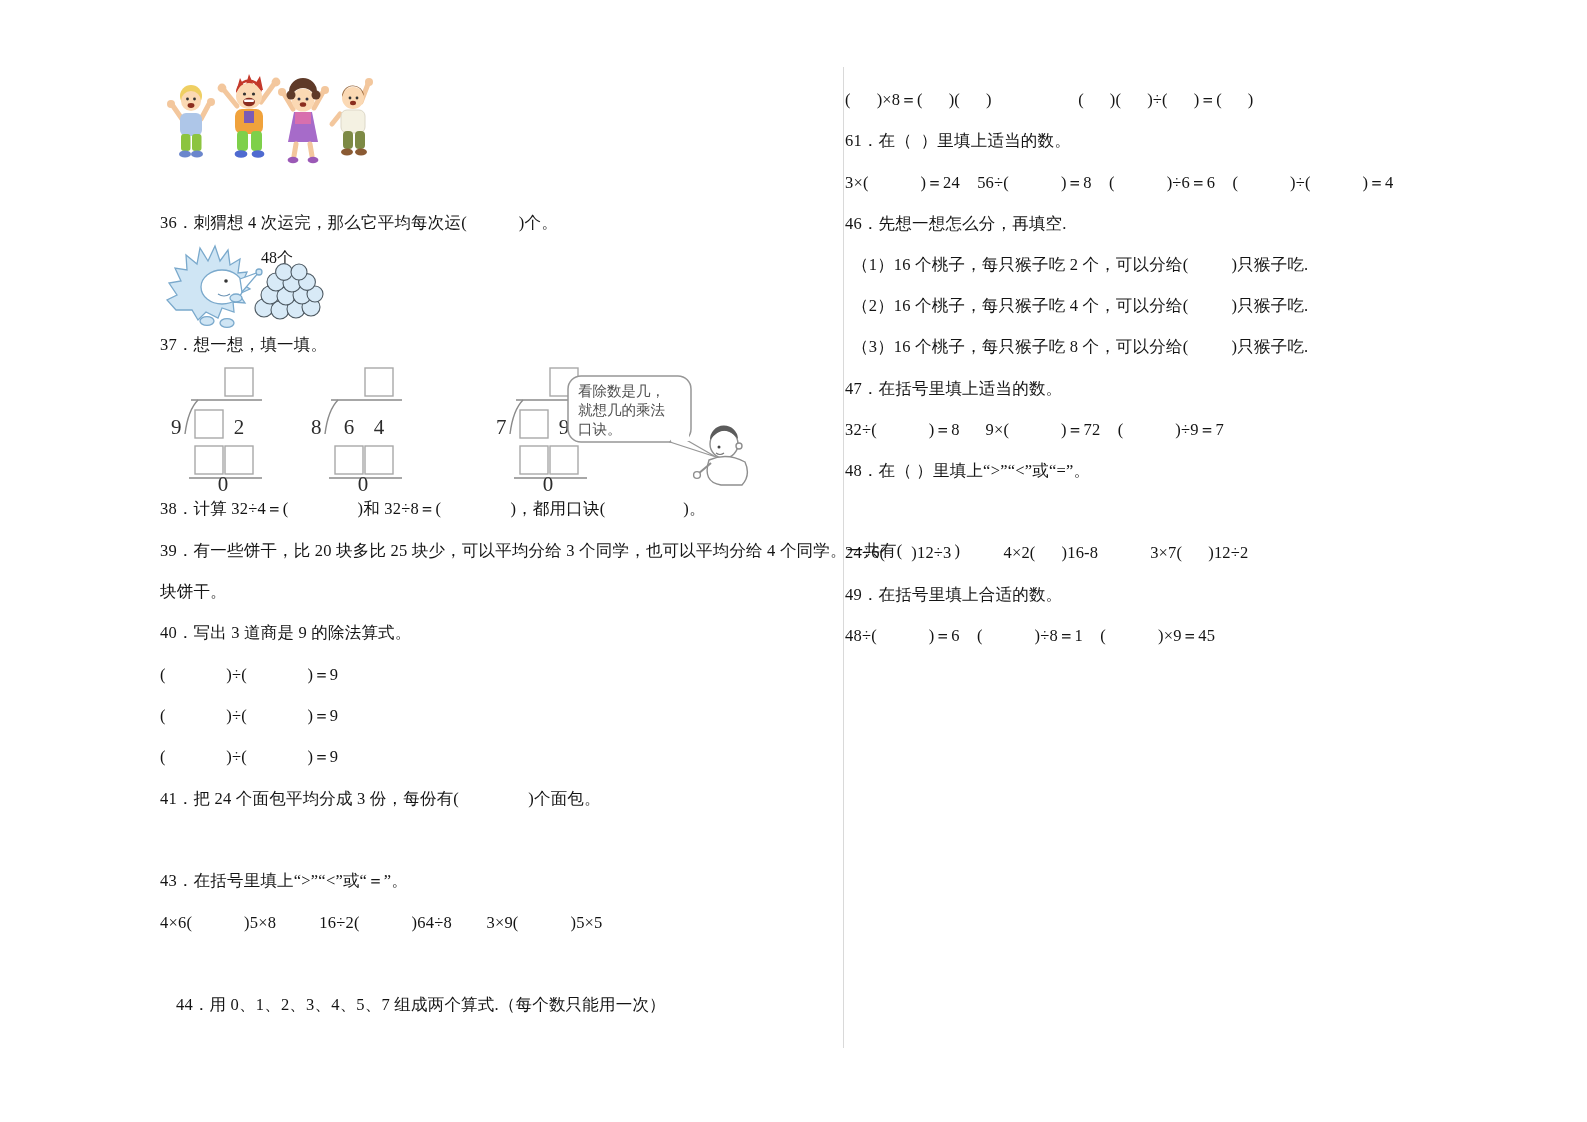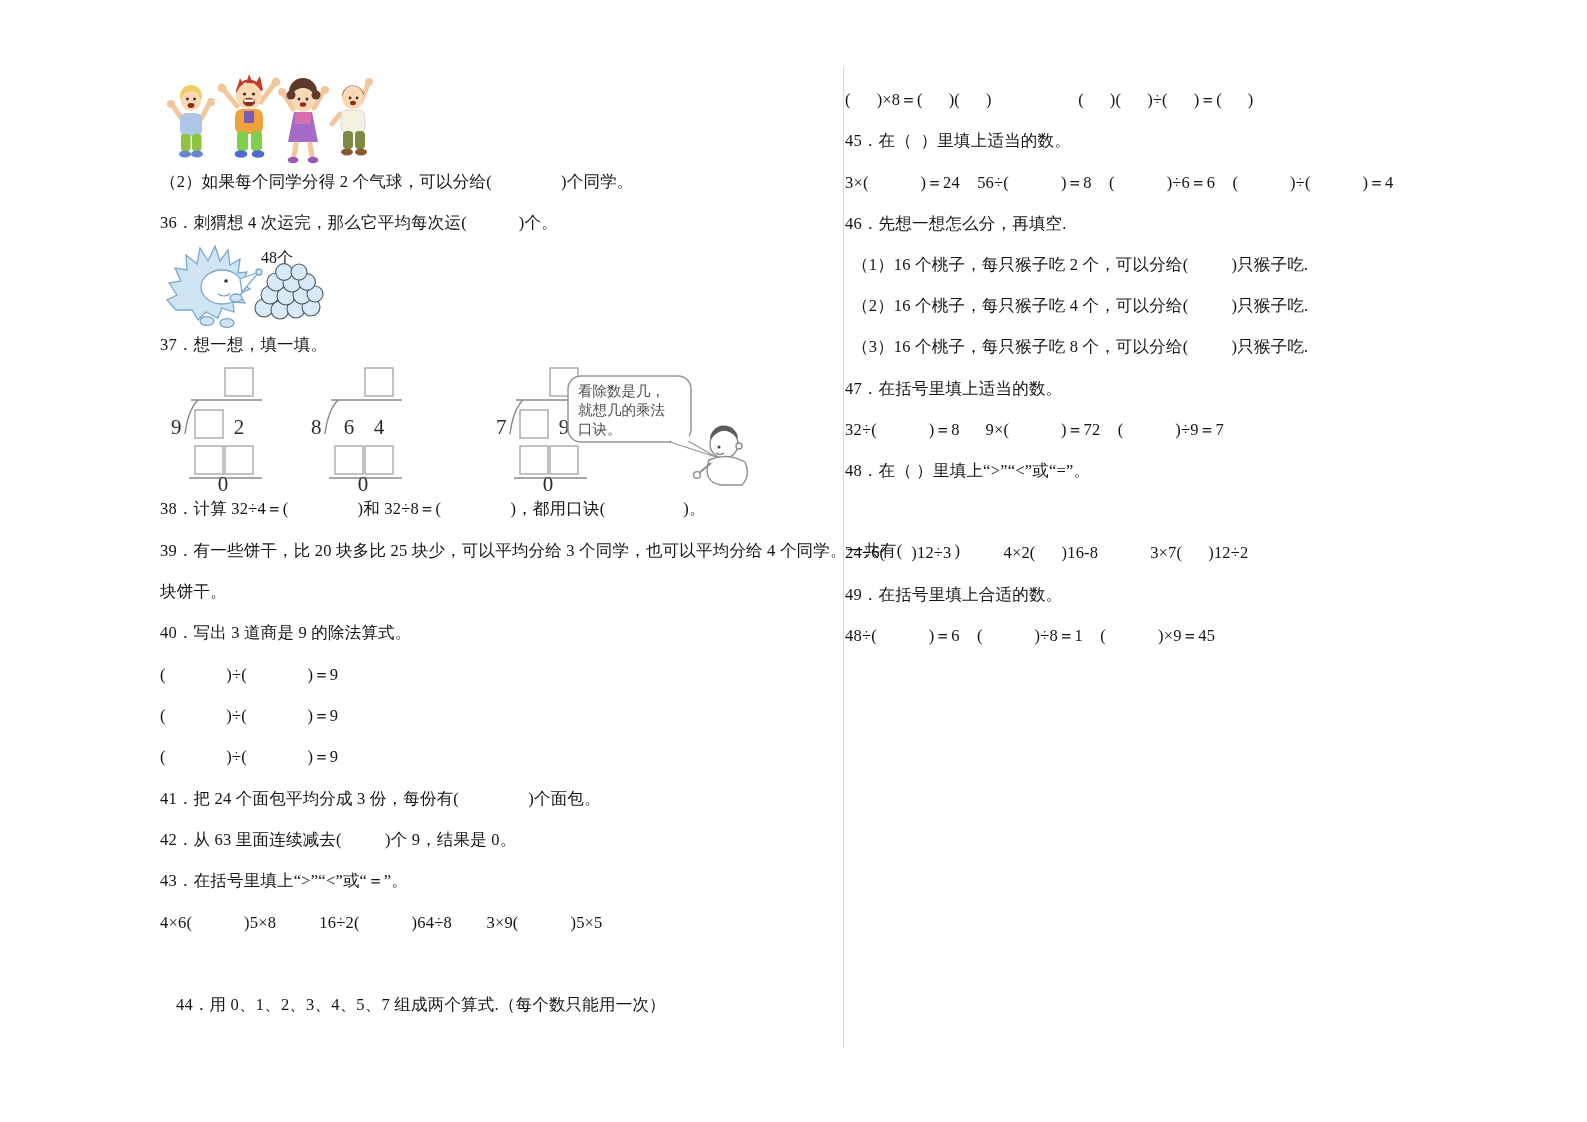--- a/index.html
+++ b/index.html
@@ -104,21 +104,20 @@
         <circle cx="197" cy="36" r="1.4" fill="#333"></circle>
       <ellipse cx="193" cy="41" rx="3" ry="2.2" fill="#8b2d1f"></ellipse>
       <rect x="181" y="48" width="24" height="23" rx="6" fill="#f4f1e2" stroke="#ddd8c8"></rect>
       <rect x="183" y="69" width="10" height="18" rx="4" fill="#7d8a45"></rect>
       <rect x="195" y="69" width="10" height="18" rx="4" fill="#7d8a45"></rect>
       <ellipse cx="187" cy="90" rx="6" ry="3.5" fill="#8a5a33"></ellipse>
       <ellipse cx="201" cy="90" rx="6" ry="3.5" fill="#8a5a33"></ellipse>
     </g>
   </svg>
 
-  <div class="line" style="left:160px;top:170px">（2）如果每个同学分得 2 个气球，可以分给(                )个同学。</div>
   <div class="line" style="left:160px;top:211px">36．刺猬想 4 次运完，那么它平均每次运(            )个。</div>
 
   <svg style="left:160px;top:234px" width="170" height="97" viewBox="0 0 170 97">
     <g>
       <path class="hedge" d="M16,76 L7,66 L17,61 L9,49 L21,47 L15,34 L27,36 L26,21 L37,30 L40,14 L48,27 L55,12 L60,27 L68,16 L70,31 L80,25 L78,39 L87,38 L82,50 L90,55 L79,60 L85,69 L73,68 L74,78 L62,74 L58,84 L46,78 L38,86 L32,76 Z"></path>
       <ellipse class="hedgew" cx="62" cy="53" rx="21" ry="17"></ellipse>
       <path class="hedgew" d="M80,45 L99,38 L82,58 Z"></path>
       <circle class="hedge" cx="99" cy="38" r="3"></circle>
       <circle cx="66" cy="47" r="1.8" fill="#333"></circle>
       <path d="M58,60 q6,4 12,0" stroke="#6b93b5" fill="none" stroke-width="1.2"></path>
@@ -207,27 +206,26 @@
   </svg>
 
   <div class="line" style="left:160px;top:497px">38．计算 32÷4＝(                )和 32÷8＝(                )，都用口诀(                  )。</div>
   <div class="line" style="left:160px;top:539px">39．有一些饼干，比 20 块多比 25 块少，可以平均分给 3 个同学，也可以平均分给 4 个同学。一共有(            )</div>
   <div class="line" style="left:160px;top:580px">块饼干。</div>
   <div class="line" style="left:160px;top:621px">40．写出 3 道商是 9 的除法算式。</div>
   <div class="line" style="left:160px;top:663px">(              )÷(              )＝9</div>
   <div class="line" style="left:160px;top:704px">(              )÷(              )＝9</div>
   <div class="line" style="left:160px;top:745px">(              )÷(              )＝9</div>
   <div class="line" style="left:160px;top:787px">41．把 24 个面包平均分成 3 份，每份有(                )个面包。</div>
-  <div class="line" style="left:160px;top:828px">42．从 63 里面连续减去(          )个 9，结果是 0。</div>
   <div class="line" style="left:160px;top:869px">43．在括号里填上“&gt;”“&lt;”或“＝”。</div>
   <div class="line" style="left:160px;top:911px">4×6(            )5×8          16÷2(            )64÷8        3×9(            )5×5</div>
   <div class="line" style="left:176px;top:993px">44．用 0、1、2、3、4、5、7 组成两个算式.（每个数只能用一次）</div>
 
   <div class="line" style="left:845px;top:88px">(      )×8＝(      )(      )                    (      )(      )÷(      )＝(      )</div>
-  <div class="line" style="left:845px;top:129px">45．在（  ）里填上适当的数。</div>
+  <div class="line" style="left:845px;top:129px">61．在（  ）里填上适当的数。</div>
   <div class="line" style="left:845px;top:171px">3×(            )＝24    56÷(            )＝8    (            )÷6＝6    (            )÷(            )＝4</div>
   <div class="line" style="left:845px;top:212px">46．先想一想怎么分，再填空.</div>
   <div class="line" style="left:852px;top:253px">（1）16 个桃子，每只猴子吃 2 个，可以分给(          )只猴子吃.</div>
   <div class="line" style="left:852px;top:294px">（2）16 个桃子，每只猴子吃 4 个，可以分给(          )只猴子吃.</div>
   <div class="line" style="left:852px;top:335px">（3）16 个桃子，每只猴子吃 8 个，可以分给(          )只猴子吃.</div>
   <div class="line" style="left:845px;top:377px">47．在括号里填上适当的数。</div>
   <div class="line" style="left:845px;top:418px">32÷(            )＝8      9×(            )＝72    (            )÷9＝7</div>
   <div class="line" style="left:845px;top:459px">48．在（ ）里填上“&gt;”“&lt;”或“=”。</div>
   <div class="line" style="left:845px;top:541px">24÷6(      )12÷3            4×2(      )16-8            3×7(      )12÷2</div>
   <div class="line" style="left:845px;top:583px">49．在括号里填上合适的数。</div>

